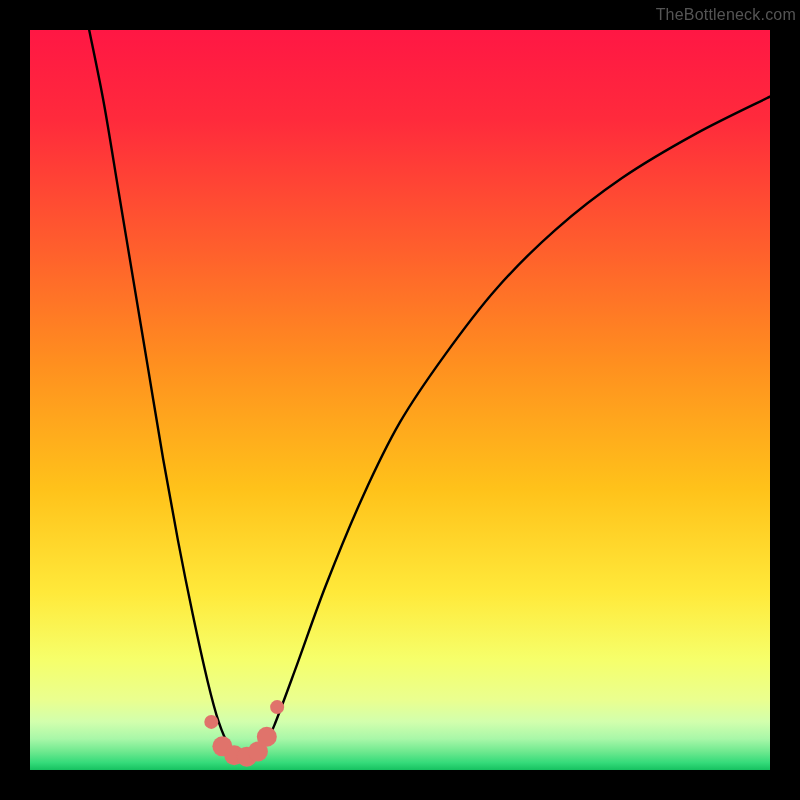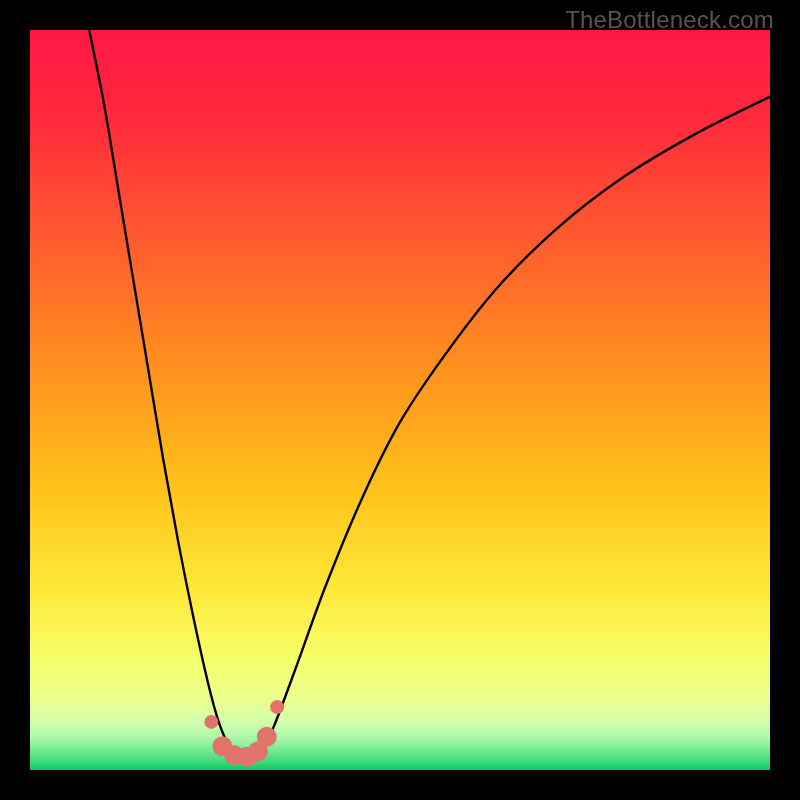--- a/index.html
+++ b/index.html
@@ -22,23 +22,23 @@
   .gradient {
     position: absolute;
     left: 0;
     top: 0;
     width: 100%;
     height: 100%;
   }
   .attribution {
     position: absolute;
     top: 6px;
-    right: 26px;
+    right: 4px;
     color: #555;
-    font-size: 24px;
+    font-size: 16px;
     font-weight: 400;
     letter-spacing: 0.2px;
   }
   svg.curve {
     position: absolute;
     left: 30px;
     top: 30px;
     width: 740px;
     height: 740px;
     overflow: visible;

